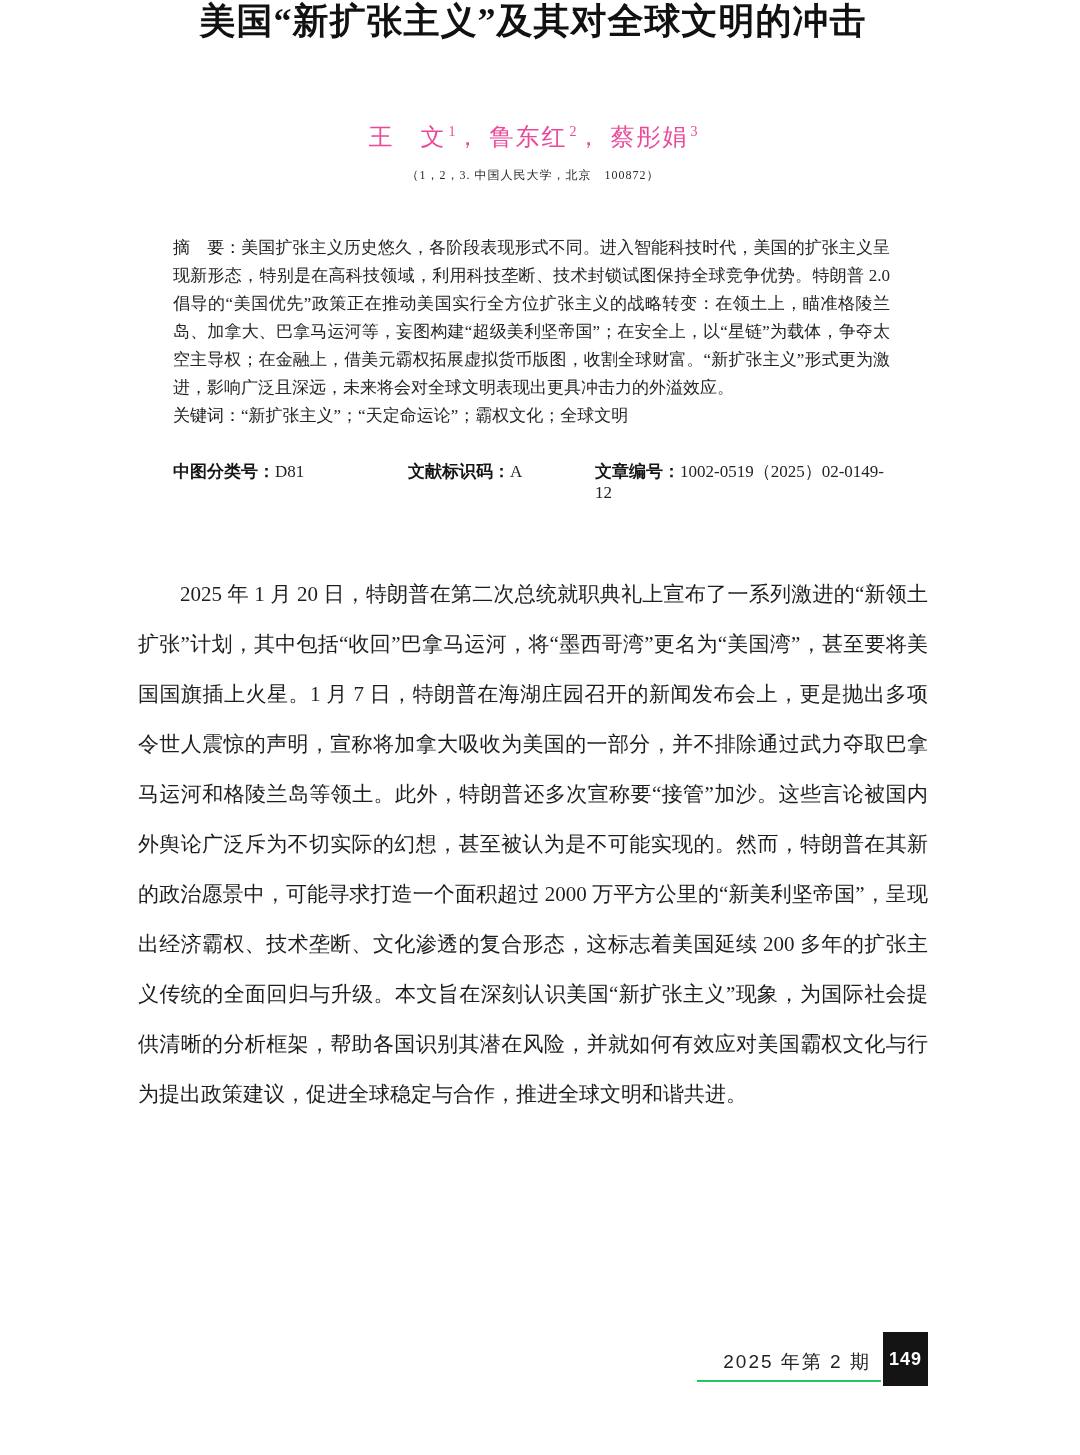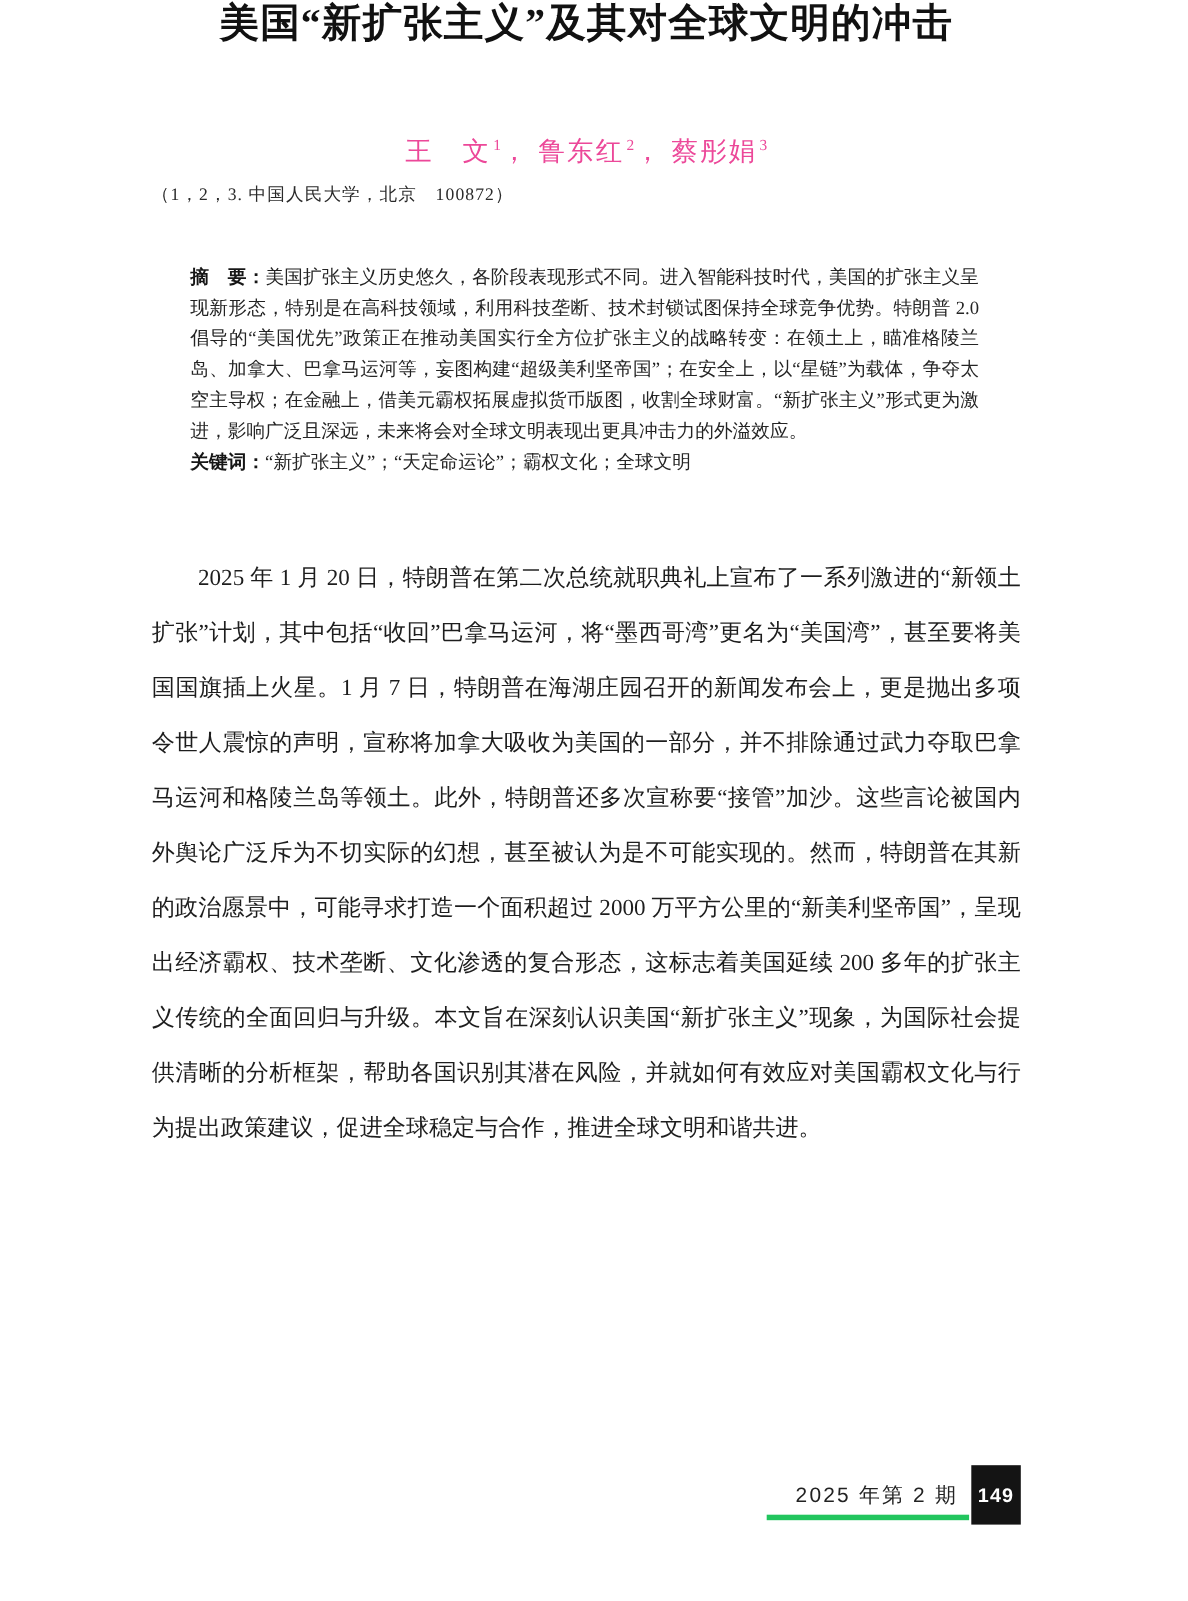--- a/index.html
+++ b/index.html
@@ -37,36 +37,37 @@
     color: #ec4899;
     margin: 0 0 14px 0;
     letter-spacing: 2px;
   }
   .authors sup {
     font-size: 14px;
     letter-spacing: 0;
     margin-left: 2px;
   }
   .affiliation {
-    font-size: 16px;
+    text-align: center;
+    font-size: 12px;
     color: #2a2a2a;
     margin: 0 0 50px 0;
     letter-spacing: 1px;
   }
   
   .abstract-block {
     padding: 0 38px 0 35px;
     font-size: 17px;
     line-height: 28px;
     text-align: justify;
     color: #242424;
   }
   .abstract-block b {
     font-family: "Liberation Sans", "DejaVu Sans", sans-serif;
-    font-weight: bold;
+    font-weight: normal;
     color: #161616;
   }
   .abstract-para { margin: 0; }
   .keywords-para { margin: 0; }
   .meta-row {
     display: flex;
     padding: 30px 38px 0 35px;
     font-size: 17px;
     color: #242424;
   }
@@ -93,21 +94,21 @@
     right: 152px;
     top: 1332px;
     display: flex;
     align-items: flex-end;
     font-family: "Liberation Sans", "DejaVu Sans", sans-serif;
     font-size: 19px;
     color: #222;
   }
   .issue-label {
     display: inline-block;
-    border-bottom: 5px solid #22c55e;
+    border-bottom: 2px solid #22c55e;
     padding: 0 10px 5px 26px;
     letter-spacing: 2px;
   }
   .page-badge {
     display: inline-block;
     background: #141414;
     color: #ffffff;
     font-weight: bold;
     font-size: 18px;
     line-height: 24px;
@@ -130,20 +131,25 @@
     <span><span>蔡彤娟</span><sup>3</sup><span></span></span>
   </div>
 
   <div class="affiliation">（1，2，3. 中国人民大学，北京　100872）</div>
 
   <div class="abstract-block">
     <p class="abstract-para"><b>摘　要：</b><span>美国扩张主义历史悠久，各阶段表现形式不同。进入智能科技时代，美国的扩张主义呈现新形态，特别是在高科技领域，利用科技垄断、技术封锁试图保持全球竞争优势。特朗普 2.0 倡导的“美国优先”政策正在推动美国实行全方位扩张主义的战略转变：在领土上，瞄准格陵兰岛、加拿大、巴拿马运河等，妄图构建“超级美利坚帝国”；在安全上，以“星链”为载体，争夺太空主导权；在金融上，借美元霸权拓展虚拟货币版图，收割全球财富。“新扩张主义”形式更为激进，影响广泛且深远，未来将会对全球文明表现出更具冲击力的外溢效应。</span></p>
     <p class="keywords-para"><b>关键词：</b><span>“新扩张主义”；“天定命运论”；霸权文化；全球文明</span></p>
   </div>
 
+  <div class="meta-row">
+    <span class="meta-item-1"><b>中图分类号：</b><span>D81</span></span>
+    <span class="meta-item-2"><b>文献标识码：</b><span>A</span></span>
+    <span class="meta-item-3"><b>文章编号：</b><span>1002-0519（2025）02-0149-12</span></span>
+  </div>
 
   <p class="body-text">2025 年 1 月 20 日，特朗普在第二次总统就职典礼上宣布了一系列激进的“新领土扩张”计划，其中包括“收回”巴拿马运河，将“墨西哥湾”更名为“美国湾”，甚至要将美国国旗插上火星。1 月 7 日，特朗普在海湖庄园召开的新闻发布会上，更是抛出多项令世人震惊的声明，宣称将加拿大吸收为美国的一部分，并不排除通过武力夺取巴拿马运河和格陵兰岛等领土。此外，特朗普还多次宣称要“接管”加沙。这些言论被国内外舆论广泛斥为不切实际的幻想，甚至被认为是不可能实现的。然而，特朗普在其新的政治愿景中，可能寻求打造一个面积超过 2000 万平方公里的“新美利坚帝国”，呈现出经济霸权、技术垄断、文化渗透的复合形态，这标志着美国延续 200 多年的扩张主义传统的全面回归与升级。本文旨在深刻认识美国“新扩张主义”现象，为国际社会提供清晰的分析框架，帮助各国识别其潜在风险，并就如何有效应对美国霸权文化与行为提出政策建议，促进全球稳定与合作，推进全球文明和谐共进。</p>
 
 </div>
 
 <div class="page-footer">
   <span class="issue-label">2025 年第 2 期</span>
   <span class="page-badge">149</span>
 </div>
 

